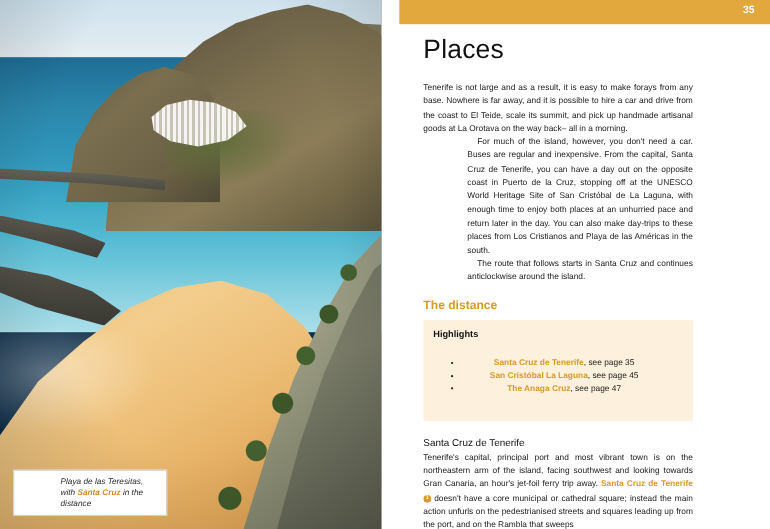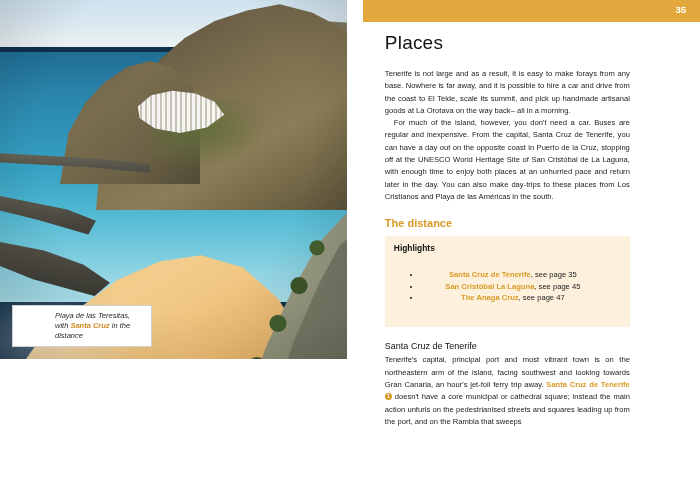--- a/index.html
+++ b/index.html
@@ -8,21 +8,21 @@
     width: 700px; height: 481px;
     font-family: "Liberation Sans", sans-serif;
     background: #ffffff;
     overflow: hidden;
   }
   .page { position: relative; width: 700px; height: 481px; display: flex; }
 
   
   .photo-page {
     position: relative;
-    width: 363px; height: 359px;
+    width: 363px; height: 481px;
     overflow: hidden;
     background: #fca5a5;
     padding-left: 28px;
   }
   .photo {
     position: absolute; inset: 0;
     
     background:
       linear-gradient(#cfe3ef 0%, #dce9f1 7%, #eaf0f2 12%, #eaf0f2 13%, transparent 13.2%),
       linear-gradient(#0f2f4a 0%, #0f2f4a 100%);
@@ -154,27 +154,27 @@
     position: absolute; top: 0; right: 0; width: 337px; height: 22px;
     background: #e2a73d;
   }
   .page-num {
     position: absolute; top: 4px; right: 14px;
     font-size: 9.5px; color: #ffffff; font-weight: bold;
   }
   .content { position: absolute; left: 38px; top: 32px; width: 245px; }
   h1.places {
     margin: 0 0 14px 0;
-    font-size: 19px; font-weight: normal; color: #111111; letter-spacing: .2px;
+    font-size: 24px; font-weight: normal; color: #111111; letter-spacing: .2px;
   }
   p.body {
     margin: 0; font-size: 7.6px; line-height: 1.62; color: #1b1b1b;
     text-align: justify;
   }
-  p.body + p.body { margin-top: 0; text-indent: 9px; }
+  p.body + p.body { margin-top: 0; text-indent: 9px; margin-left: 40px; }
   h2.section {
     margin: 14px 0 7px 0;
     font-size: 11px; color: #d99a25; font-weight: bold;
   }
   .highlights {
     background: #fdf1dd; padding: 7px 9px 8px 9px; margin-bottom: 14px;
   }
   .highlights h3 {
     margin: 0 0 4px 0; font-size: 8.4px; color: #111; font-weight: bold;
   }
@@ -234,20 +234,21 @@
 
   <div class="text-page">
     <div class="page-bar"></div>
     <div class="page-num">35</div>
 
     <div class="content">
       <h1 class="places">Places</h1>
 
       <p class="body">Tenerife is not large and as a result, it is easy to make forays from any base. Nowhere is far away, and it is possible to hire a car and drive from the coast to El Teide, scale its summit, and pick up handmade artisanal goods at La Orotava on the way back– all in a morning.</p>
       <p class="body">For much of the island, however, you don't need a car. Buses are regular and inexpensive. From the capital, Santa Cruz de Tenerife, you can have a day out on the opposite coast in Puerto de la Cruz, stopping off at the UNESCO World Heritage Site of San Cristóbal de La Laguna, with enough time to enjoy both places at an unhurried pace and return later in the day. You can also make day-trips to these places from Los Cristianos and Playa de las Américas in the south.</p>
+      <p class="body">The route that follows starts in Santa Cruz and continues anticlockwise around the island.</p>
 
       <h2 class="section">The distance</h2>
 
       <div class="highlights">
         <h3>Highlights</h3>
         <ul>
           <li><span class="hl">Santa Cruz de Tenerife</span><span>, see page 35</span></li>
           <li><span class="hl">San Cristóbal La Laguna</span><span>, see page 45</span></li>
           <li><span class="hl">The Anaga Cruz</span><span>, see page 47</span></li>
         </ul>

